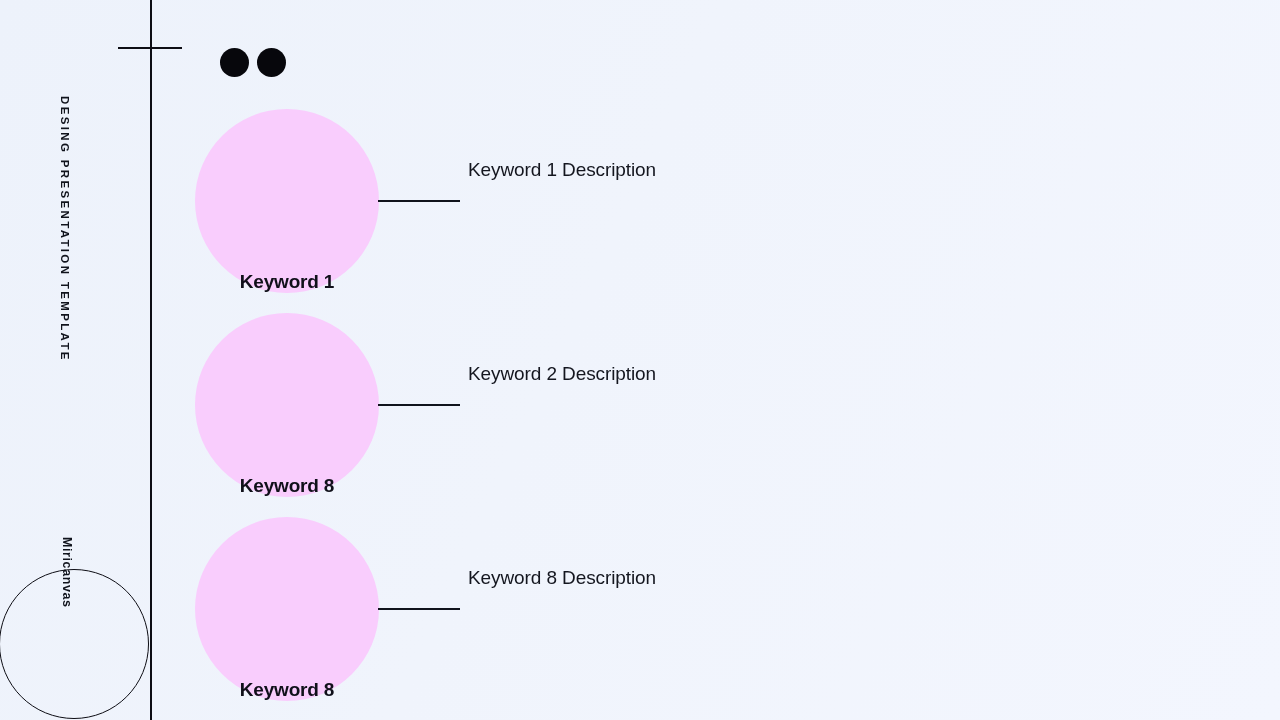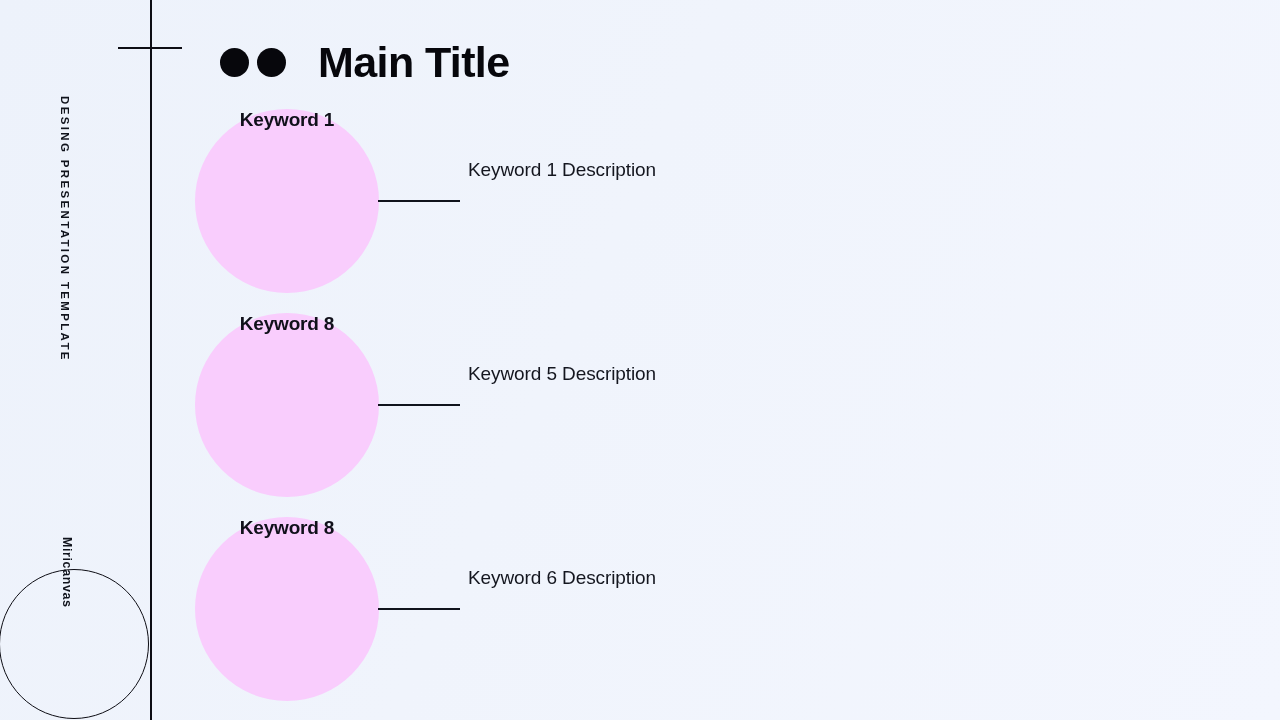--- a/index.html
+++ b/index.html
@@ -114,21 +114,21 @@
 
   .bubble {
     position: absolute;
     left: 195px;
     top: -92px;
     width: 184px;
     height: 184px;
     border-radius: 50%;
     background: #f9cdfd;
     display: flex;
-    align-items: flex-start;
+    align-items: flex-end;
     justify-content: center;
   }
   .bubble-label {
     font-size: 19px;
     font-weight: 700;
     color: #10101a;
     letter-spacing: -0.2px;
   }
 
   .connector {
@@ -161,40 +161,39 @@
 
   <div class="vlabel vlabel-main">DESING PRESENTATION TEMPLATE</div>
 
   <div class="vlabel vlabel-brand">Miricanvas</div>
 
   <div class="ring"></div>
 
   <div class="title-row">
     <span class="dot"></span>
     <span class="dot"></span>
-    <span class="title-text">Main Title</span>
   </div>
 
   <div class="row row-1">
     <div class="bubble">
       <span class="bubble-label">Keyword 1</span>
     </div>
     <div class="connector"></div>
     <div class="desc">Keyword 1 Description</div>
   </div>
 
   <div class="row row-2">
     <div class="bubble">
       <span class="bubble-label">Keyword 8</span>
     </div>
     <div class="connector"></div>
-    <div class="desc">Keyword 5 Description</div>
+    <div class="desc">Keyword 2 Description</div>
   </div>
 
   <div class="row row-3">
     <div class="bubble">
       <span class="bubble-label">Keyword 8</span>
     </div>
     <div class="connector"></div>
-    <div class="desc">Keyword 6 Description</div>
+    <div class="desc">Keyword 8 Description</div>
   </div>
 
 </div>
 
 </body></html>

